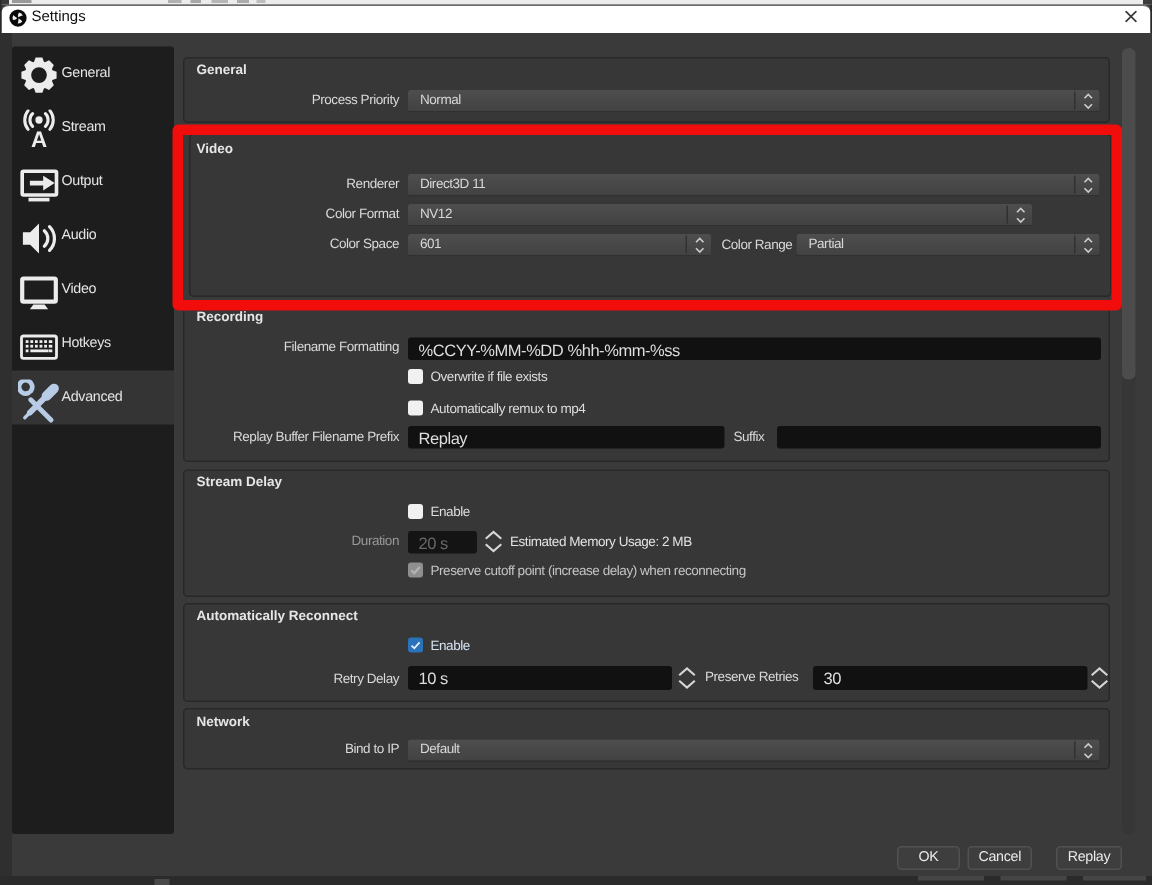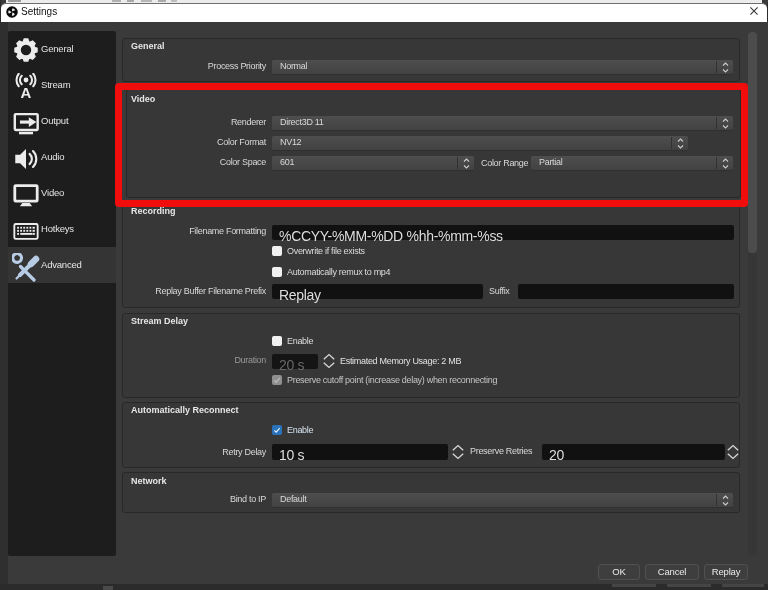--- a/index.html
+++ b/index.html
@@ -12,21 +12,21 @@
       border:1.2px solid #282828;border-radius:3px;box-sizing:border-box;}
   .gt{position:absolute;left:131px;font-weight:bold;color:#e6e6e6;font-size:9px;}
   .lbl{position:absolute;right:502px;text-align:right;color:#d9d9d9;font-size:9px;letter-spacing:-0.3px;white-space:nowrap;}
   .combo{position:absolute;background:linear-gradient(#4e4e4e,#424242);border-radius:2px;height:15px;
          border-bottom:1px solid #303030;box-sizing:border-box;color:#d8d8d8;}
   .combo .tx{position:absolute;left:8px;top:1px;font-size:9px;letter-spacing:-0.3px;}
   .cbtn{position:absolute;right:0;top:1px;bottom:1px;width:16px;
         border-left:1px solid #313131;}
   .chev{position:absolute;left:4px;width:9px;height:13px;top:0px;}
   .inp{position:absolute;background:#111111;border-radius:2px;height:15px;color:#dedede;}
-  .inp .tx{position:absolute;left:7px;top:3px;font-size:14px;letter-spacing:-0.3px;white-space:nowrap;}
+  .inp .tx{position:absolute;left:7px;top:3px;font-size:11px;letter-spacing:-0.3px;white-space:nowrap;}
   .ck{position:absolute;width:10px;height:10px;background:#f1f1f1;border-radius:2px;}
   .cklbl{position:absolute;font-size:9px;letter-spacing:-0.3px;color:#dcdcdc;white-space:nowrap;}
   .spinout{position:absolute;width:14px;height:16px;}
   .btn{position:absolute;height:16px;background:#3e3e3e;border:1px solid #515151;
        border-radius:3px;box-sizing:border-box;color:#eaeaea;text-align:center;
        font-size:9.5px;letter-spacing:-0.2px;line-height:14px;}
   .sideitem{position:absolute;left:0;width:108px;height:36px;}
   .sideitem .t{position:absolute;left:33px;top:12px;font-size:9.5px;letter-spacing:-0.2px;color:#e4e4e4;}
   .sideitem svg{position:absolute;left:4px;top:5.5px;}
 </style>
@@ -244,21 +244,21 @@
 <div class="cklbl" style="left:287px;top:425px;color:#d5e2ef;">Enable</div>
 <div class="lbl" style="top:447px;">Retry Delay</div>
 <div class="inp" style="left:272px;top:444px;width:176px;height:16px;">
     <div class="tx">10 s</div>
   </div>
 <svg class="abs spinout" style="left:451px;top:444px;" viewBox="0 0 14 16">
     <path d="M1.8 6.2 L7 1.6 L12.2 6.2 M1.8 9.8 L7 14.4 L12.2 9.8" stroke="#d6d6d6" stroke-width="1.4" fill="none"></path>
   </svg>
 <div class="abs" style="left:470px;top:446px;font-size:9px;letter-spacing:-0.3px;">Preserve Retries</div>
 <div class="inp" style="left:542px;top:444px;width:183px;height:16px;">
-    <div class="tx">20</div>
+    <div class="tx">30</div>
   </div>
 <svg class="abs spinout" style="left:726px;top:444px;" viewBox="0 0 14 16">
     <path d="M1.8 6.2 L7 1.6 L12.2 6.2 M1.8 9.8 L7 14.4 L12.2 9.8" stroke="#d6d6d6" stroke-width="1.4" fill="none"></path>
   </svg>
 
 <div class="gb" style="top:471.8px;height:41.2px;"></div>
 <div class="gt" style="top:476.4px;">Network</div>
 <div class="lbl" style="top:494px;">Bind to IP</div>
 <div class="combo" style="left:272px;top:493px;width:461px;">
   <div class="tx">Default</div>
@@ -266,20 +266,20 @@
       <svg class="chev" viewBox="0 0 9 13">
         <path d="M2 4.5 L4.5 2 L7 4.5 M2 8.5 L4.5 11 L7 8.5" stroke="#cccccc" stroke-width="1.1" fill="none"></path>
       </svg>
     </div>
 </div>
 
 <div class="abs" style="left:748px;top:32px;width:9px;height:524px;background:#363636;border-radius:4px;"></div>
 <div class="abs" style="left:748px;top:32px;width:9px;height:221px;background:#4c4c4c;border-radius:4px;"></div>
 
 <div class="btn" style="left:598px;top:564px;width:42px;">OK</div>
-<div class="btn" style="left:645px;top:564px;width:54px;">Cancel</div>
+<div class="btn" style="left:645px;top:564px;width:43px;">Cancel</div>
 <div class="btn" style="left:704px;top:564px;width:44px;">Replay</div>
 
 <div class="abs" style="left:0;top:584px;width:768px;height:6px;background:#2b2b2b;"></div>
 <div class="abs" style="left:612px;top:584px;width:44px;height:3px;background:#454545;"></div>
 <div class="abs" style="left:667px;top:584px;width:44px;height:3px;background:#454545;"></div>
 <div class="abs" style="left:722px;top:584px;width:42px;height:3px;background:#454545;"></div>
 <div class="abs" style="left:103px;top:586px;width:10px;height:4px;background:#4a4a4a;"></div>
 
 </body></html>

